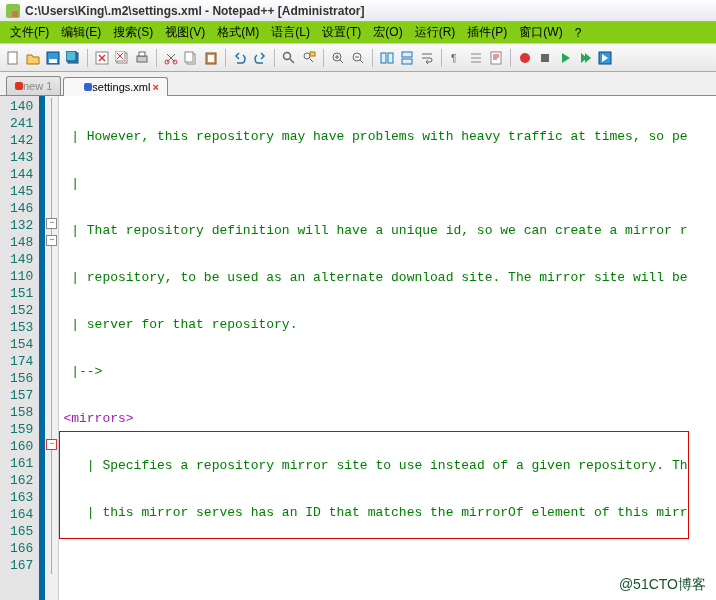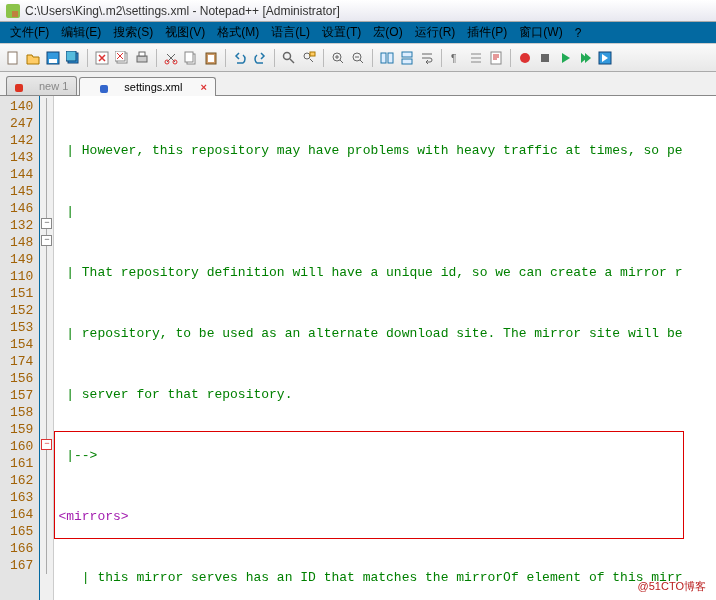--- a/index.html
+++ b/index.html
@@ -1,43 +1,43 @@
 <!DOCTYPE html>
 <html><head>
 <meta charset="utf-8">
 <style>
 * { margin: 0; padding: 0; box-sizing: border-box; }
 body { font-family: "Microsoft YaHei", "SimSun", sans-serif; font-size: 12px; background: #f0f0f0; overflow: hidden; width: 716px; height: 600px; }
-.title-bar { background: linear-gradient(to bottom, #fff, #e8e8f0); height: 22px; padding: 2px 6px; border-bottom: 1px solid #aaa; display: flex; align-items: center; }
+.title-bar { background: linear-gradient(to bottom, #fff, #e8e8f0); height: 22px; padding: 2px 6px; border-bottom: 1px solid #aaa; display: flex; align-items: center; font-weight: bold; }
 .np-icon { width: 14px; height: 14px; background: #8bc34a; margin-right: 5px; border-radius: 2px; position: relative; }
 .np-icon::before { content: ""; position: absolute; right: 2px; bottom: 1px; width: 6px; height: 6px; background: #c08040; }
 .title-text { font-size: 12px; color: #333; }
-.menu-bar { background: #0369a1; height: 22px; display: flex; align-items: center; padding: 0 4px; border-bottom: 1px solid #ccc; }
+.menu-bar { background: #84cc16; height: 22px; display: flex; align-items: center; padding: 0 4px; border-bottom: 1px solid #ccc; }
 .menu-item { padding: 2px 6px; cursor: pointer; }
 .toolbar { background: linear-gradient(to bottom, #fafafa, #e8e8e8); height: 28px; display: flex; align-items: center; padding: 0 4px; border-bottom: 1px solid #aaa; gap: 2px; }
 .tb { width: 18px; height: 18px; display: flex; align-items: center; justify-content: center; cursor: pointer; border-radius: 2px; }
 .sep { width: 1px; height: 18px; background: #bbb; margin: 0 3px; }
 .tab-bar { background: #f0f0f0; height: 24px; display: flex; align-items: flex-end; padding-left: 6px; border-bottom: 1px solid #888; }
-.tab { padding: 3px 8px; border: 1px solid #888; border-bottom: none; margin-right: 2px; border-radius: 3px 3px 0 0; display: flex; align-items: flex-end; gap: 16px; font-size: 11px; }
+.tab { padding: 3px 8px; border: 1px solid #888; border-bottom: none; margin-right: 2px; border-radius: 3px 3px 0 0; display: flex; align-items: center; gap: 0; font-size: 11px; }
 .tab.inactive { background: linear-gradient(to bottom,#e8e8e8,#d8d8d8); color: #888; }
 .tab.active { background: #f8f8f8; position: relative; top: 1px; padding-left: 20px; }
 .dot-red { width: 8px; height: 8px; background: #d32; border-radius: 2px; }
 .dot-blue { width: 8px; height: 8px; background: #36c; border-radius: 2px; }
 .editor { display: flex; height: 504px; background: #fff; font-family: Consolas, "Courier New", monospace; font-size: 13px; overflow: hidden; }
-.lineno { background: #e4e4e4; color: #a16207; text-align: left; padding: 2px 6px 2px 10px; user-select: none; border-right: 1px solid #0369a1; }
+.lineno { background: #e4e4e4; color: #0f766e; text-align: left; padding: 2px 6px 2px 10px; user-select: none; border-right: 6px solid #0369a1; }
 .lineno div { height: 17px; line-height: 17px; }
 .margin { width: 14px; background: #f0f0f0; border-right: 1px solid #ccc; position: relative; }
 .fold { position: absolute; left: 1px; width: 11px; height: 11px; border: 1px solid #888; background: #fff; font-size: 9px; line-height: 9px; text-align: center; color: #555; cursor: pointer; }
 .vline { position: absolute; left: 6px; width: 1px; background: #aaa; }
 .code { flex: 1; padding: 2px 0 2px 4px; position: relative; white-space: pre; overflow: hidden; }
-.line { height: 17px; line-height: 17px; margin-top: 14px; }
+.line { height: 17px; line-height: 17px; }
 .cm { color: #008000; }
 .tag { color: #a21caf; }
 .redbox { position: absolute; border: 1px solid #d00; pointer-events: none; }
-.watermark { position: absolute; right: 10px; bottom: 6px; color: #b91c1c; font-size: 11px; font-family: sans-serif; }
+.watermark { position: absolute; right: 10px; bottom: 6px; color: #14532d; font-size: 14px; font-family: sans-serif; }
 </style>
 </head>
 <body>
 
 <div class="title-bar">
   <div class="np-icon"></div>
   <div class="title-text">C:\Users\King\.m2\settings.xml - Notepad++ [Administrator]</div>
 </div>
 
 <div class="menu-bar">
@@ -232,21 +232,21 @@
   <div class="tab active">
     <div class="dot-blue"></div>
     <span>settings.xml</span>
     <span style="color:#d33;font-weight:bold;margin-left:2px">×</span>
   </div>
 </div>
 
 <div class="editor">
   <div class="lineno" id="lineno-col">
       <div>140</div>
-      <div>247</div>
+      <div>241</div>
       <div>142</div>
       <div>143</div>
       <div>144</div>
       <div>145</div>
       <div>146</div>
       <div>132</div>
       <div>148</div>
       <div>149</div>
       <div>110</div>
       <div>151</div>
@@ -274,20 +274,21 @@
     <div class="fold" style="top:343px;border-color:#d33;color:#d33">−</div>
   </div>
   <div class="code">
     <div class="line"><span class="cm"> | However, this repository may have problems with heavy traffic at times, so pe</span></div>
     <div class="line"><span class="cm"> |</span></div>
     <div class="line"><span class="cm"> | That repository definition will have a unique id, so we can create a mirror r</span></div>
     <div class="line"><span class="cm"> | repository, to be used as an alternate download site. The mirror site will be</span></div>
     <div class="line"><span class="cm"> | server for that repository.</span></div>
     <div class="line"><span class="cm"> |--&gt;</span></div>
     <div class="line"><span class="tag">&lt;mirrors&gt;</span></div>
+    <div class="line">  <span class="cm"> | Specifies a repository mirror site to use instead of a given repository. Th</span></div>
     <div class="line">  <span class="cm"> | this mirror serves has an ID that matches the mirrorOf element of this mirr</span></div>
     
     
     
     
     
     
     
     
     

